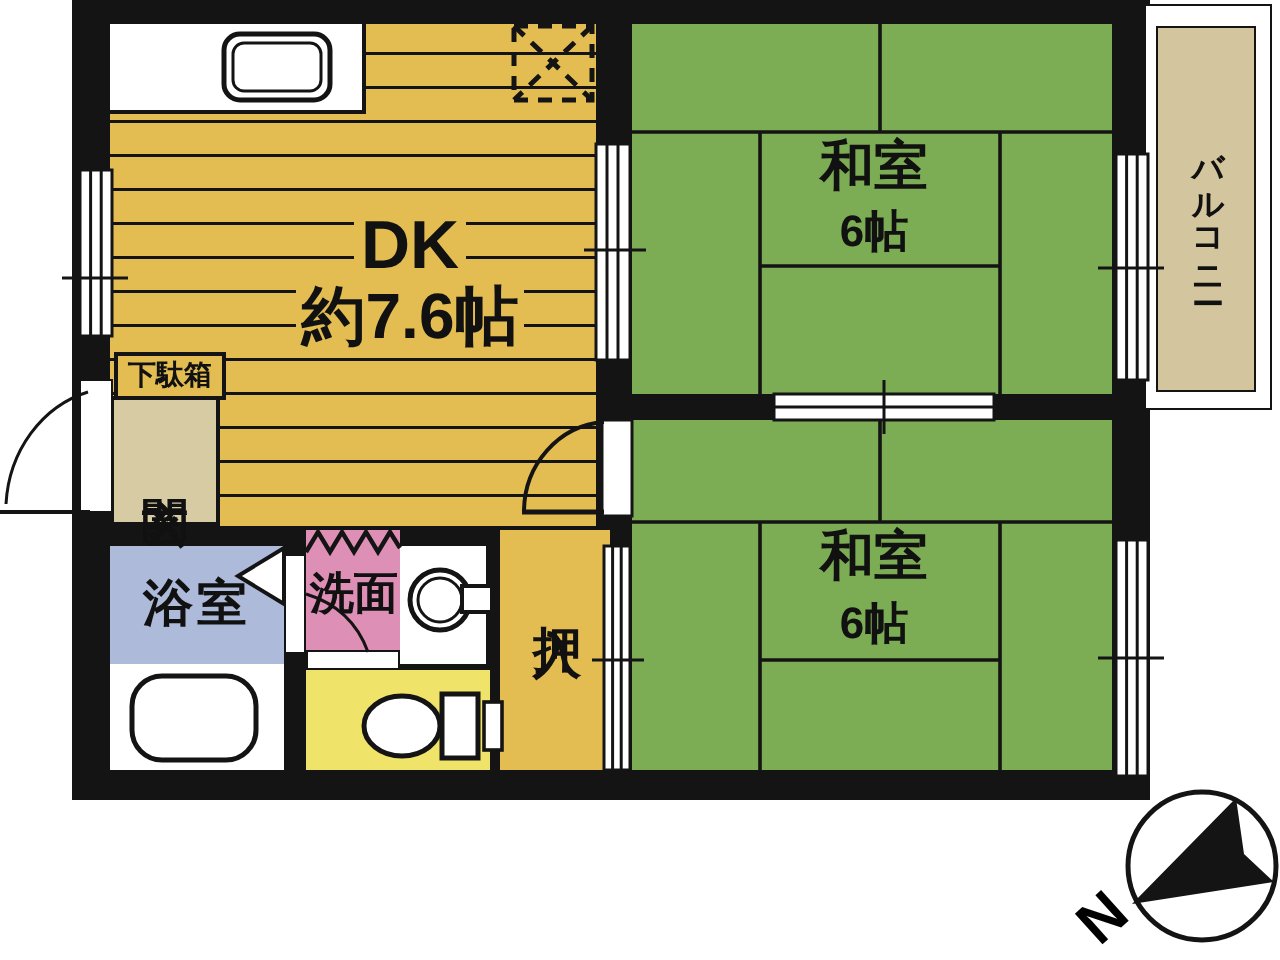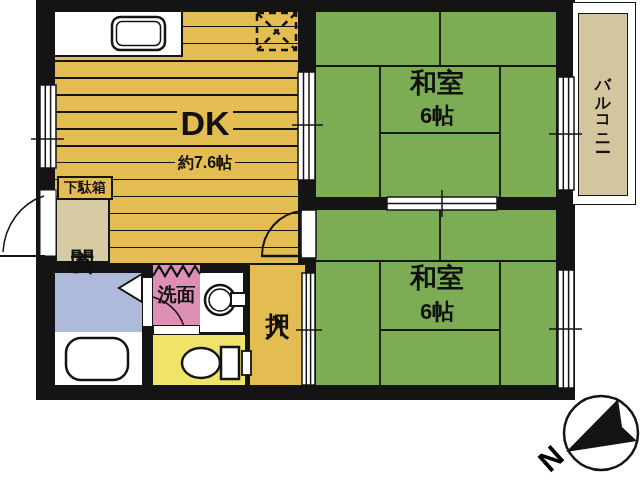--- a/index.html
+++ b/index.html
@@ -27,27 +27,27 @@
   .balcony-outer{left:572px;top:2px;width:64px;height:203px;background:#fff;border:1.5px solid var(--wall);}
   .balcony{left:578px;top:13px;width:50px;height:183px;background:var(--balcony_tan);border:1px solid var(--wall);
            display:flex;align-items:center;justify-content:center;}
   svg.overlay{position:absolute;left:0;top:0;width:640px;height:480px;pointer-events:none;}
   .lbl{position:absolute;text-align:center;line-height:1.05;white-space:nowrap;font-weight:600;}
   .lbl span{padding:0 3px;}
   .bg-dk span{background:var(--dk_yellow);}
   .bg-green span{background:var(--tatami_green);text-align:right;}
   .v-label{writing-mode:vertical-rl;text-orientation:upright;font-weight:600;line-height:1;letter-spacing:1px;}
   .lbl-dk{left:140px;top:106px;width:130px;font-size:34px;}
-  .lbl-dk-size{left:122px;top:142px;width:166px;font-size:16px;margin-top:13px;}
+  .lbl-dk-size{left:122px;top:142px;width:166px;font-size:32px;}
   .lbl-wu{left:376px;top:69px;width:122px;font-size:27px;}
   .lbl-wu-size{left:376px;top:104px;width:122px;font-size:22px;}
   .lbl-wl{left:376px;top:264px;width:122px;font-size:27px;}
   .lbl-wl-size{left:376px;top:300px;width:122px;font-size:22px;}
   .lbl-bath{left:55px;top:289px;width:87px;font-size:25px;letter-spacing:2px;}
-  .lbl-wash{left:152px;top:285px;width:49px;font-size:19px;}
+  .lbl-wash{left:152px;top:285px;width:49px;font-size:22px;}
   .lbl-oshiire{left:250px;top:294px;width:55px;font-size:24px;display:flex;justify-content:center;}
   .lbl-genkan{font-size:23px;}
   .lbl-getabako{font-size:14px;font-weight:600;}
   .lbl-balcony{font-size:16px;}
 </style>
 </head>
 <body>
 
 <div id="plan">
 
@@ -176,18 +176,19 @@
       <text x="540" y="468" font-size="30" font-weight="bold" transform="rotate(-42 552 458)">N</text>
     </g>
   </svg>
 
   <div class="lbl lbl-dk bg-dk"><span>DK</span></div>
   <div class="lbl lbl-dk-size bg-dk"><span>約7.6帖</span></div>
   <div class="lbl lbl-wu bg-green"><span>和室</span></div>
   <div class="lbl lbl-wu-size bg-green"><span>6帖</span></div>
   <div class="lbl lbl-wl bg-green"><span>和室</span></div>
   <div class="lbl lbl-wl-size bg-green"><span>6帖</span></div>
+  <div class="lbl lbl-bath"><span>浴室</span></div>
   <div class="lbl lbl-wash"><span>洗面</span></div>
   <div class="lbl-oshiire">
       <span class="v-label">押入</span>
     </div>
 
 </div>
 
 </body></html>

